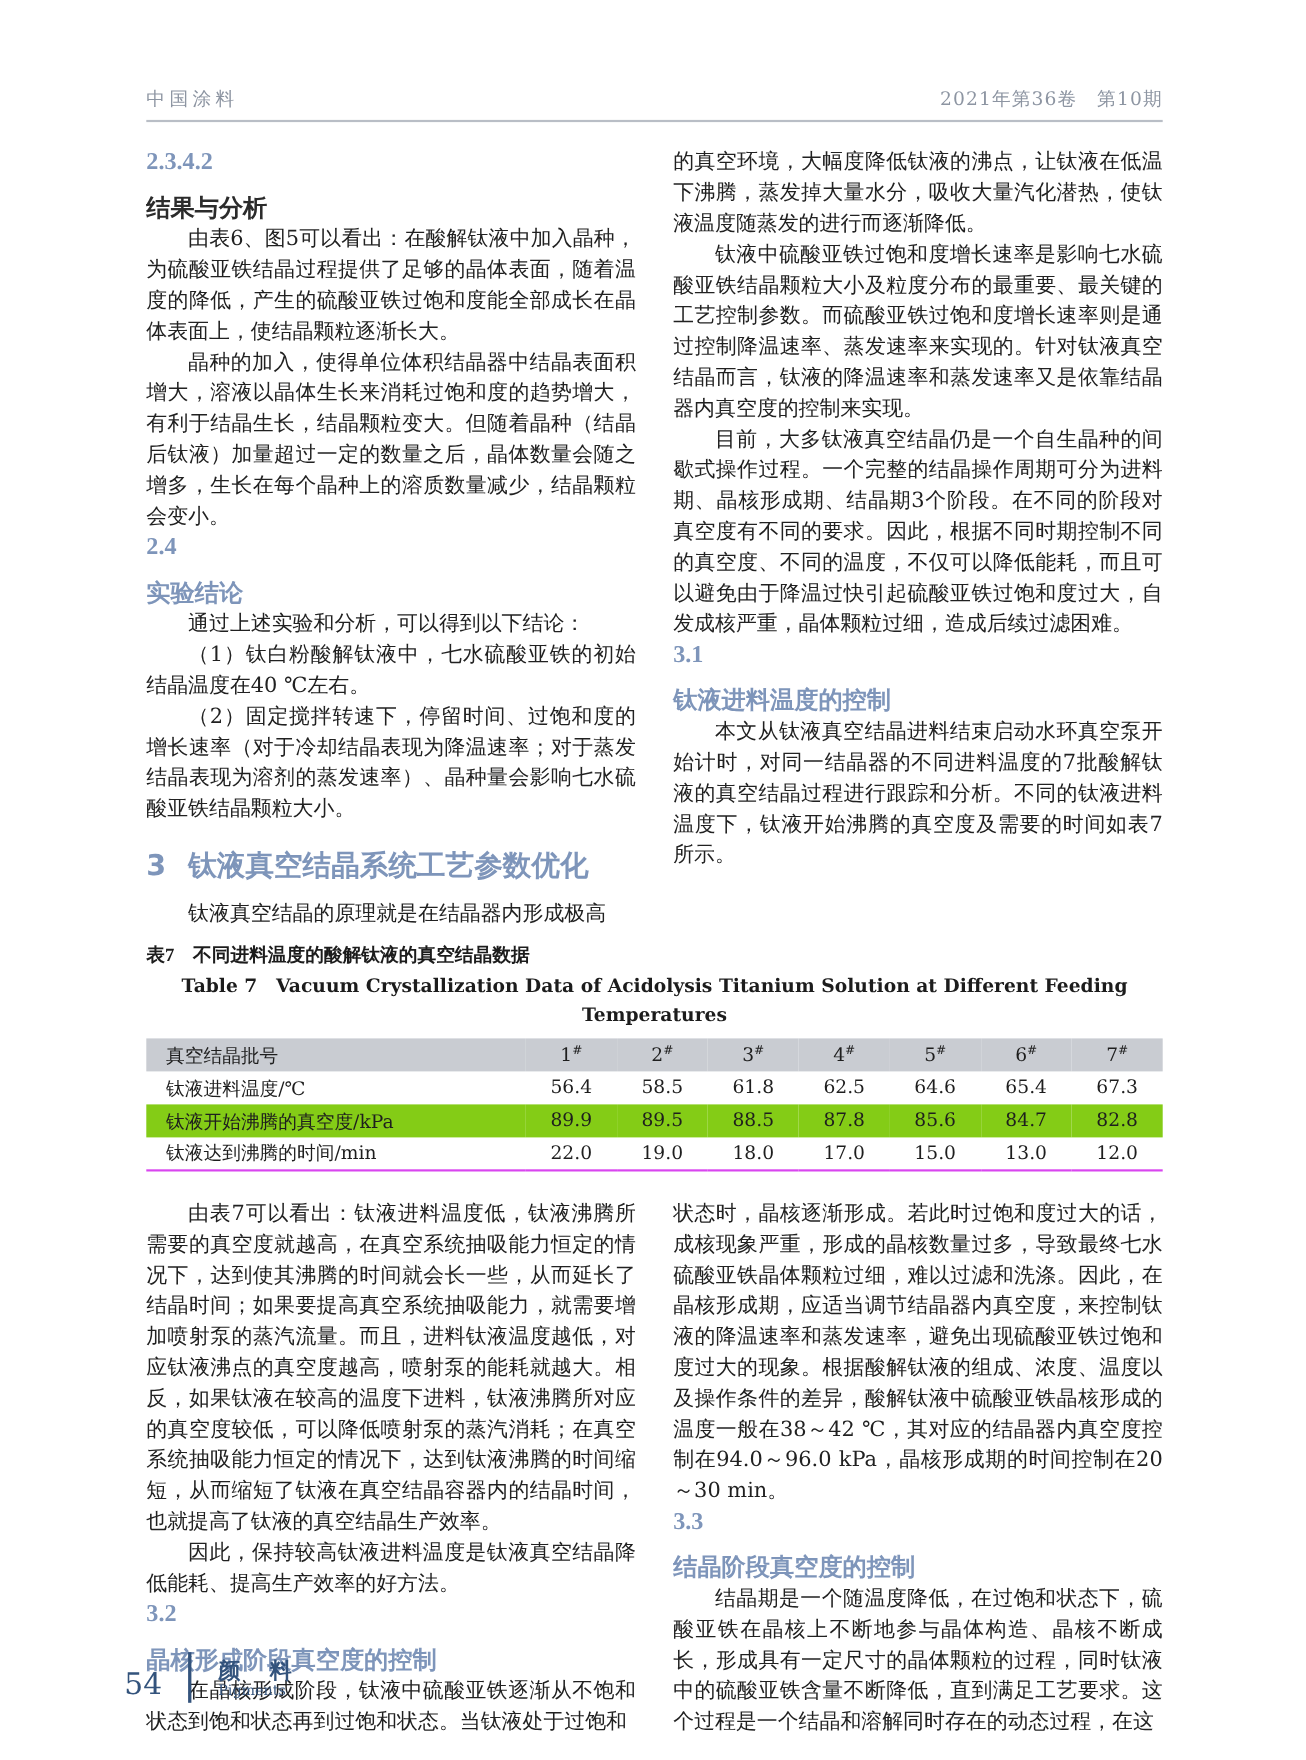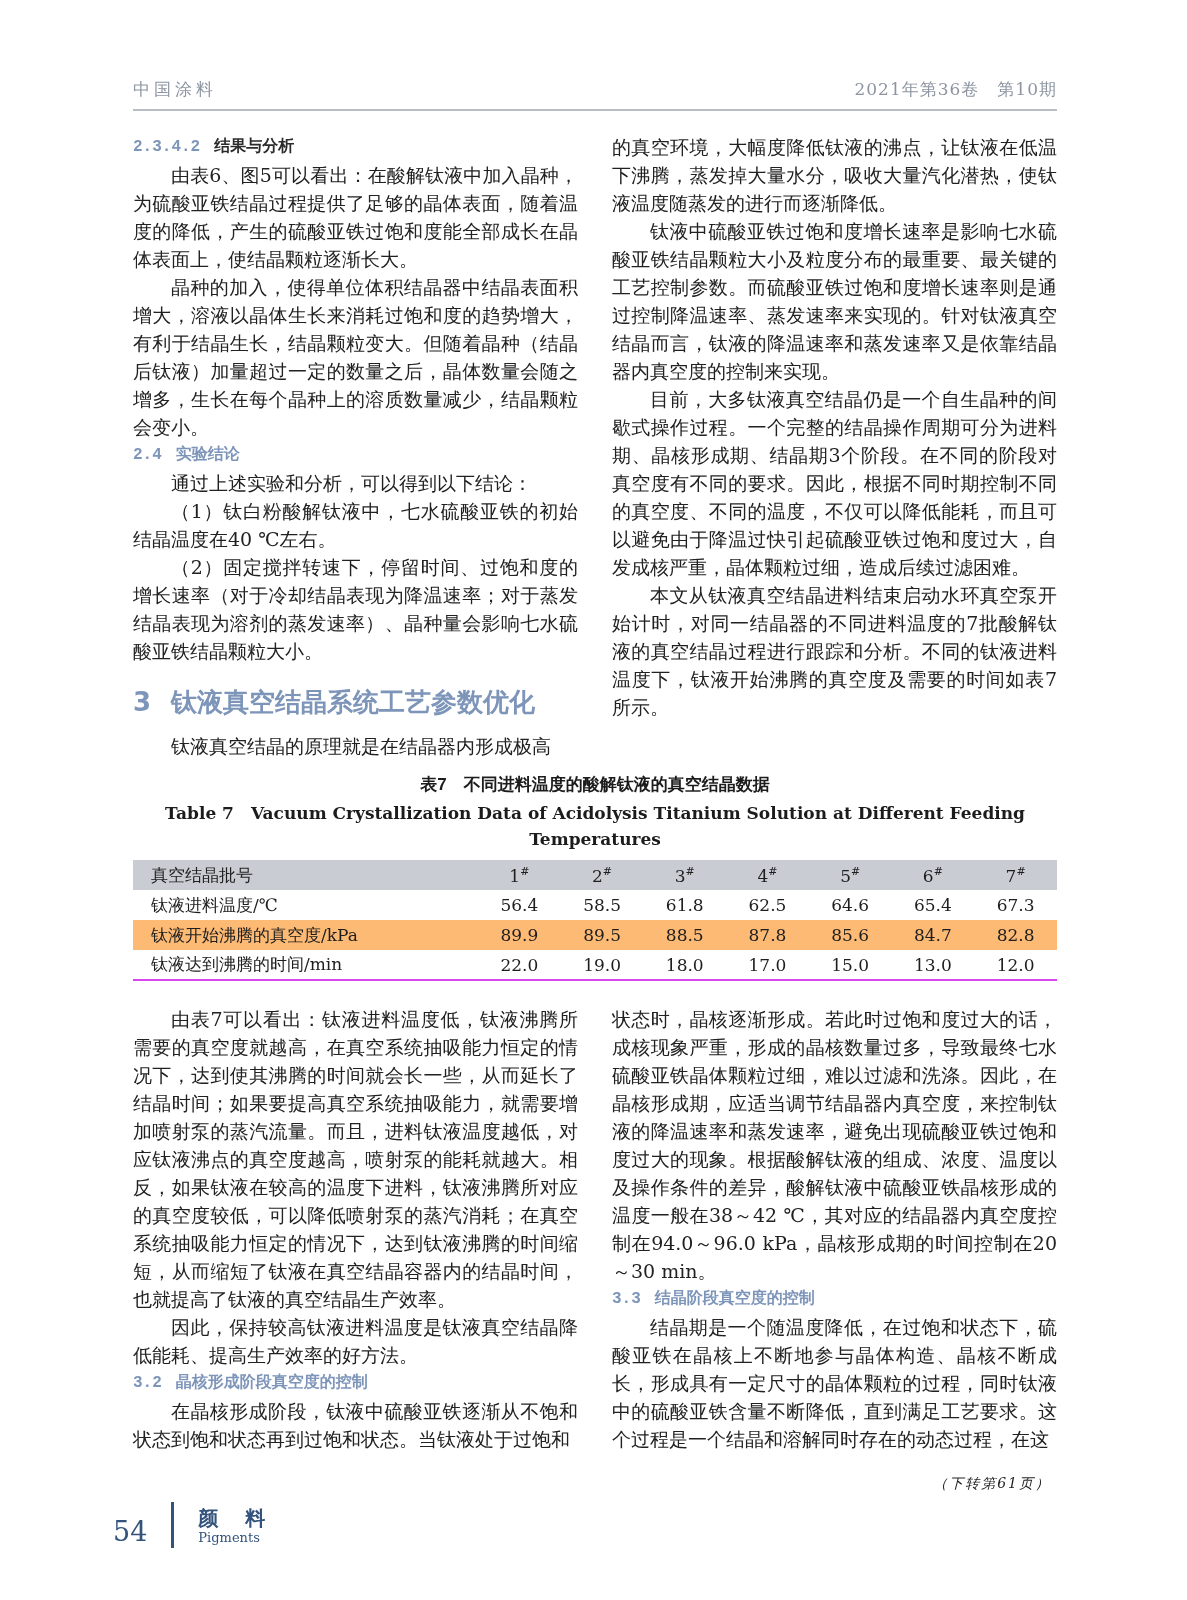--- a/index.html
+++ b/index.html
@@ -34,59 +34,59 @@
   .cols-bottom { margin-top: 24px; }
 
   p.body-p {
     font-size: 19px; line-height: 28px;
     text-align: justify;
     word-break: break-all;
   }
   p.indent { text-indent: 2em; }
 
   .sub-heading {
-    font-family: Liberation Mono, monospace;
-    font-size: 16px; line-height: 28px; font-weight: bold;
+    font-family: Liberation Serif, serif;
+    font-size: 22px; line-height: 28px; font-weight: bold;
     color: #7e95ba;
-    display: flex; gap: 14px;
+    display: flex; gap: 14px; flex-direction: column;
   }
   .sub-heading .h-title.dark { color: #2b2b2b; }
   .big-heading {
     font-family: "DejaVu Sans", "Liberation Sans", sans-serif;
     font-size: 26px; font-weight: bold; color: #7e95ba;
     margin: 20px 0 12px 0;
     display: flex; gap: 20px; align-items: baseline;
   }
 
   
   .table-section { margin-top: 12px; }
   .tbl-title-cn {
-    text-align: center; font-weight: bold; font-size: 17px;
-    font-family: Liberation Sans, sans-serif;
+    font-weight: bold; font-size: 17px;
+    font-family: Liberation Serif, serif;
     color: #1c1c1c; line-height: 26px;
   }
   .tbl-title-en {
     text-align: center; font-weight: bold; font-size: 17px;
     font-family: "DejaVu Serif", "Liberation Serif", serif;
     color: #1c1c1c; line-height: 26px; margin-top: 2px;
   }
   table.data-table {
     width: 100%; border-collapse: collapse; margin-top: 8px;
     font-size: 17px;
     border-bottom: 2px solid #d946ef;
   }
   table.data-table td {
     height: 30px; text-align: center; padding: 2px 4px;
     color: #1e1e1e;
   }
   table.data-table td.row-label {
     text-align: left; padding-left: 18px; width: 345px;
   }
   tr.hdr-row td { background: #c9ccd2; }
-  tr.shaded td { background: #fdba74; }
+  tr.shaded td { background: #84cc16; }
   sup { font-size: 11px; }
 
   
   .cont-note {
     text-align: right; font-size: 14px; font-style: italic;
     letter-spacing: 2px; margin-top: 22px; padding-right: 6px;
     color: #1e1e1e;
   }
 
   
@@ -132,20 +132,24 @@
         <span>3</span>
         <span>钛液真空结晶系统工艺参数优化</span>
       </div>
       <p class="body-p indent">钛液真空结晶的原理就是在结晶器内形成极高</p>
     </div>
 
     <div class="col">
       <p class="body-p">的真空环境，大幅度降低钛液的沸点，让钛液在低温下沸腾，蒸发掉大量水分，吸收大量汽化潜热，使钛液温度随蒸发的进行而逐渐降低。</p>
       <p class="body-p indent">钛液中硫酸亚铁过饱和度增长速率是影响七水硫酸亚铁结晶颗粒大小及粒度分布的最重要、最关键的工艺控制参数。而硫酸亚铁过饱和度增长速率则是通过控制降温速率、蒸发速率来实现的。针对钛液真空结晶而言，钛液的降温速率和蒸发速率又是依靠结晶器内真空度的控制来实现。</p>
       <p class="body-p indent">目前，大多钛液真空结晶仍是一个自生晶种的间歇式操作过程。一个完整的结晶操作周期可分为进料期、晶核形成期、结晶期3个阶段。在不同的阶段对真空度有不同的要求。因此，根据不同时期控制不同的真空度、不同的温度，不仅可以降低能耗，而且可以避免由于降温过快引起硫酸亚铁过饱和度过大，自发成核严重，晶体颗粒过细，造成后续过滤困难。</p>
+      <div class="sub-heading">
+        <span>3.1</span>
+        <span class="h-title">钛液进料温度的控制</span>
+      </div>
       <p class="body-p indent">本文从钛液真空结晶进料结束启动水环真空泵开始计时，对同一结晶器的不同进料温度的7批酸解钛液的真空结晶过程进行跟踪和分析。不同的钛液进料温度下，钛液开始沸腾的真空度及需要的时间如表7所示。</p>
     </div>
   </div>
 
   <div class="table-section content-w">
     <div class="tbl-title-cn">表7　不同进料温度的酸解钛液的真空结晶数据</div>
     <div class="tbl-title-en">Table 7　Vacuum Crystallization Data of Acidolysis Titanium Solution at Different Feeding Temperatures</div>
     <table class="data-table">
       <tbody id="tbl-body">
           <tr class="hdr-row">

